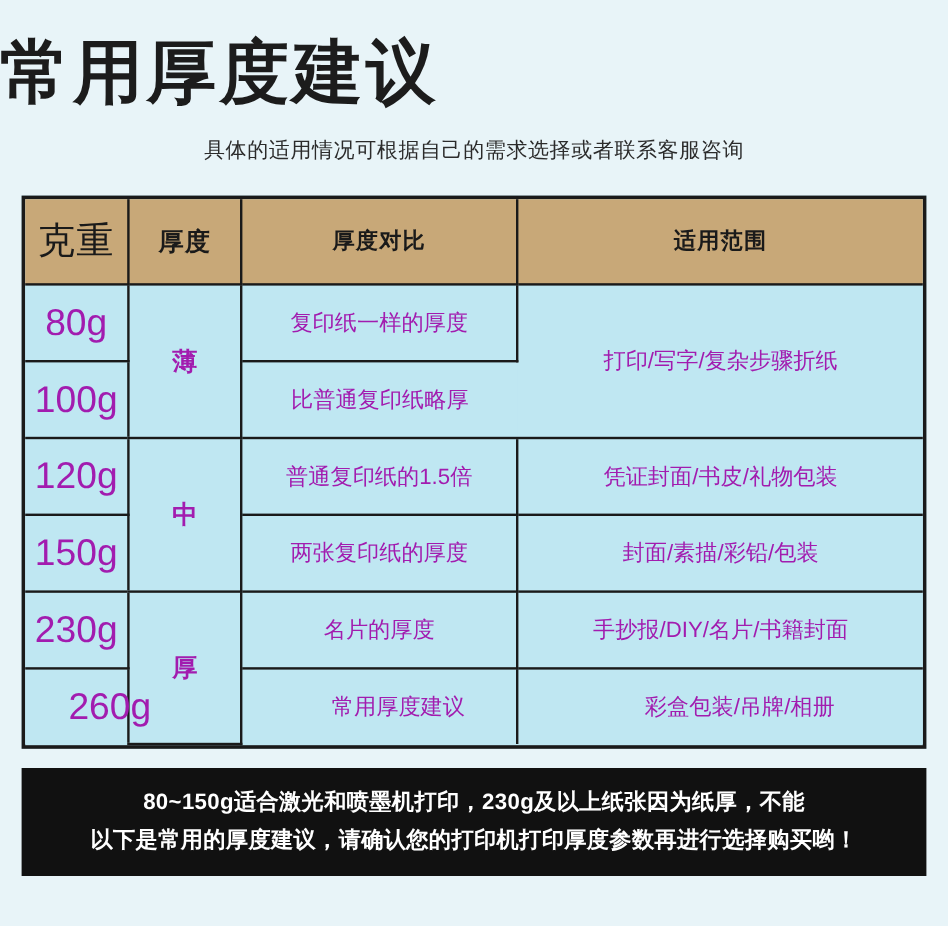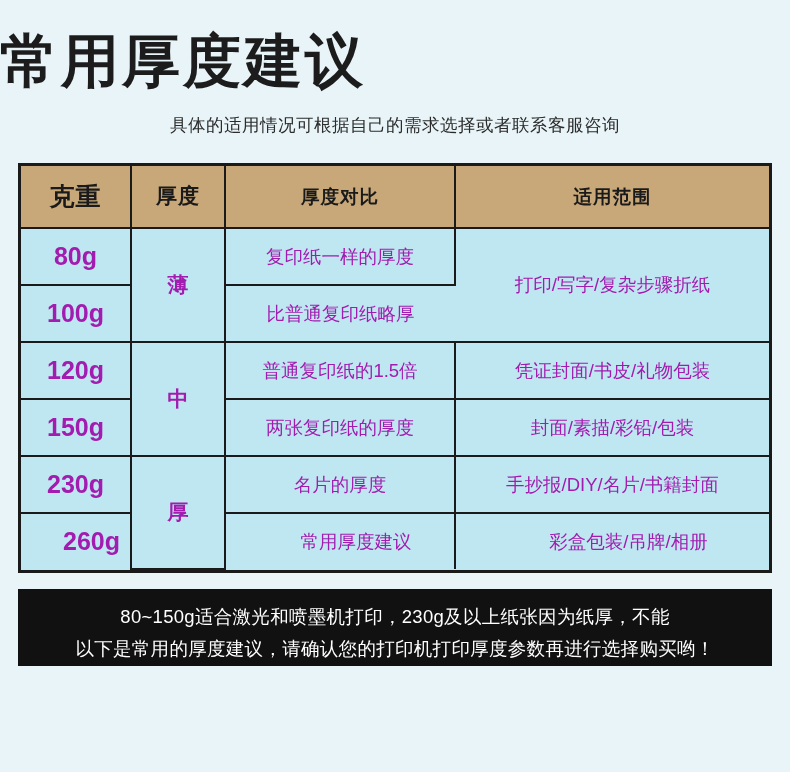--- a/index.html
+++ b/index.html
@@ -57,33 +57,34 @@
   td {
     background: #bfe7f2;
     color: #a21caf;
     text-align: center;
     border-right: 2px solid #1a1a1a;
     border-bottom: 2px solid #1a1a1a;
     padding: 13px 4px;
   }
   td:last-child { border-right: none; }
   tbody tr:last-child td { border-bottom: none; padding-left: 36px; }
-  .c-gsm { font-size: 25px; font-weight: bold; width: 110px; }
+  .c-gsm { font-size: 31px; font-weight: normal; width: 86px; }
   .c-thick { font-size: 21px; font-weight: bold; width: 94px; }
   .c-compare { font-size: 18.5px; width: 230px; }
   .c-use { font-size: 18.5px; }
   .footer {
     margin: 16px 18px 0 18px;
     background: #111111;
     color: #ffffff;
     text-align: center;
     font-size: 18.5px;
     line-height: 1.75;
-    padding: 12px 10px 1px 10px;
+    padding: 12px 10px 14px 10px;
     letter-spacing: 0.3px;
+    font-weight: bold;
   }
 </style>
 </head>
 <body>
 
 <div class="page">
 
   <div class="title">常用厚度建议</div>
 
   <div class="subtitle">

